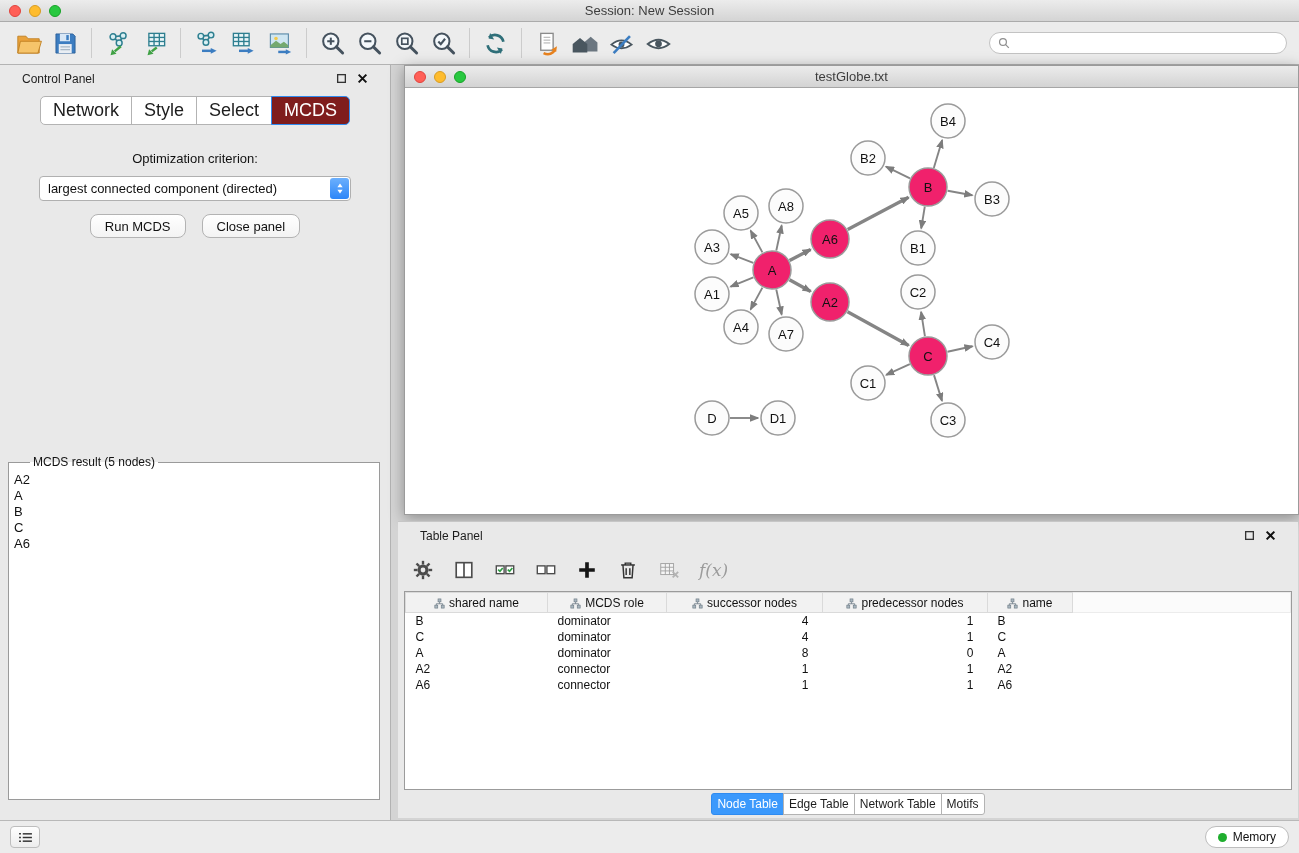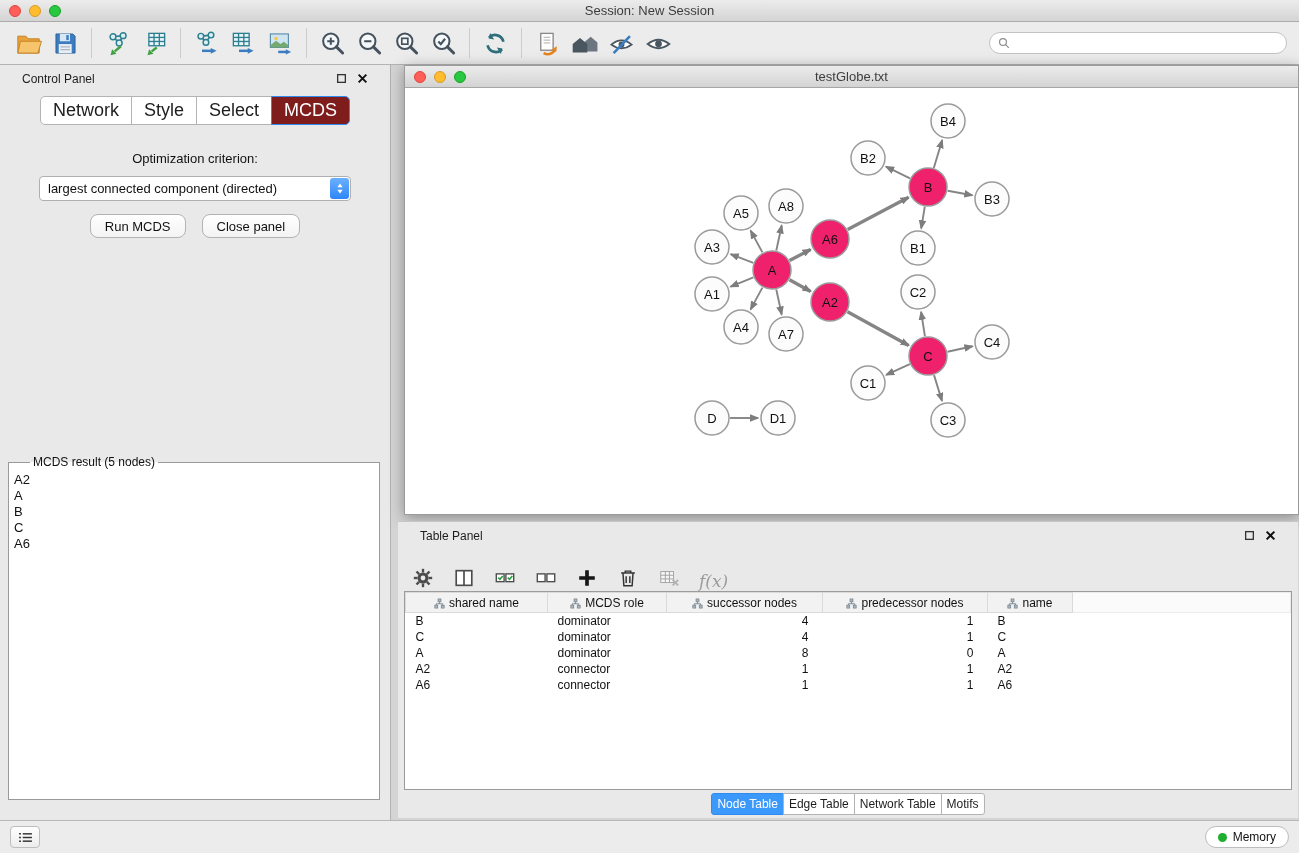--- a/index.html
+++ b/index.html
@@ -57,21 +57,21 @@
 
   
   .network-window{position:absolute;left:13px;top:0;right:0;height:450px;background:#fff;border:1px solid #9b9b9b;box-shadow:0 3px 14px rgba(0,0,0,.35);display:flex;flex-direction:column;}
   .inner-titlebar{height:22px;background:linear-gradient(#ececec,#d3d3d3);border-bottom:1px solid #a6a6a6;position:relative;display:flex;align-items:center;justify-content:center;flex:0 0 auto;}
   .canvas{flex:1;position:relative;background:#fff;overflow:hidden;border-radius:23px;}
   .canvas svg{position:absolute;left:0;top:0;width:100%;height:100%;}
   .node-label{font-family:"Liberation Sans",sans-serif;font-size:13px;fill:#111;}
 
   
   .table-panel{position:absolute;left:7px;top:456px;right:1px;bottom:2px;background:#e9e9e9;display:flex;flex-direction:column;border-top:1px solid #c6c6c6;}
-  .tp-toolbar{height:42px;display:flex;align-items:flex-end;padding:0 12px;gap:15px;flex:0 0 auto;}
+  .tp-toolbar{height:42px;display:flex;align-items:center;padding:0 12px;gap:15px;flex:0 0 auto;}
   .tt-btn{display:inline-flex;align-items:center;justify-content:center;width:26px;height:26px;}
   .tt-btn svg{width:22px;height:22px;display:block;}
   .fx-label{font-family:"DejaVu Serif",serif;font-style:italic;font-size:17px;color:#9b9b9b;margin-left:2px;}
   .table-wrap{flex:1;margin:0 6px;background:#fff;border:1px solid #9b9b9b;overflow:hidden;}
   table{border-collapse:collapse;width:100%;table-layout:fixed;}
   thead th{background:#f2f2f2;border:1px solid #dadada;height:20px;font-weight:normal;font-size:12px;color:#111;text-align:center;white-space:nowrap;overflow:hidden;}
   thead th.filler{background:#fbfbfb;border-color:#ececec;}
   .col-ic{display:inline-block;margin-right:4px;}
   .col-ic svg{width:11px;height:11px;display:inline-block;vertical-align:-2px;}
   tbody td{height:16px;font-size:12px;color:#111;padding:0 10px;white-space:nowrap;overflow:hidden;}

